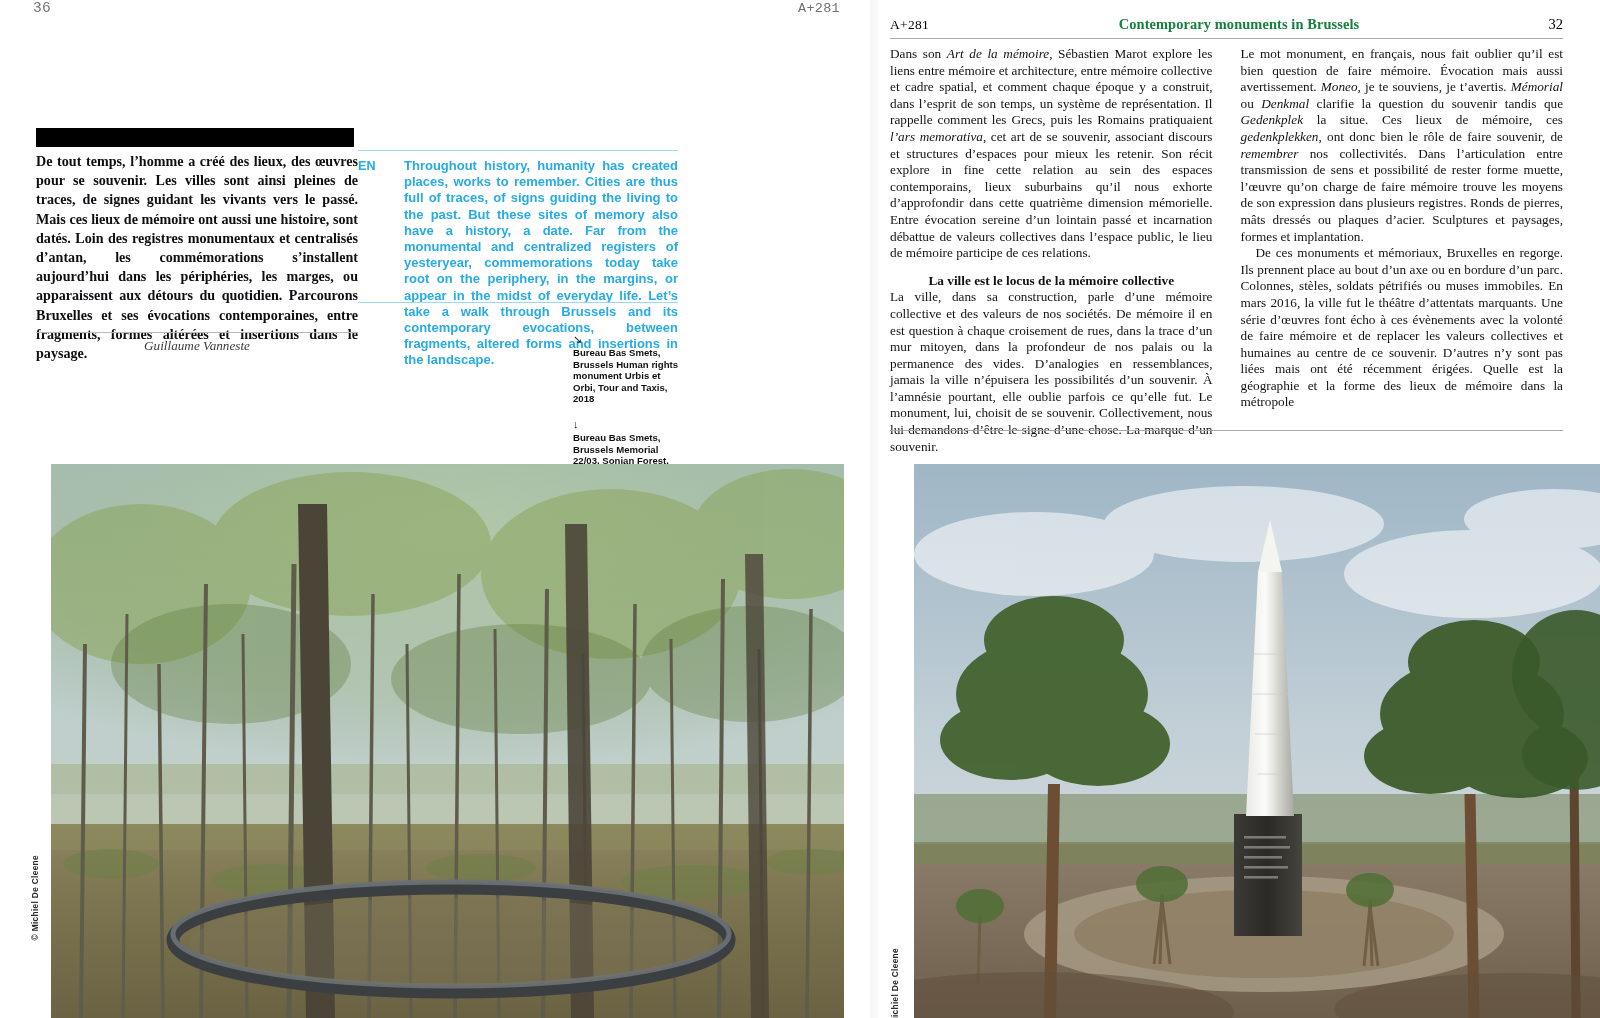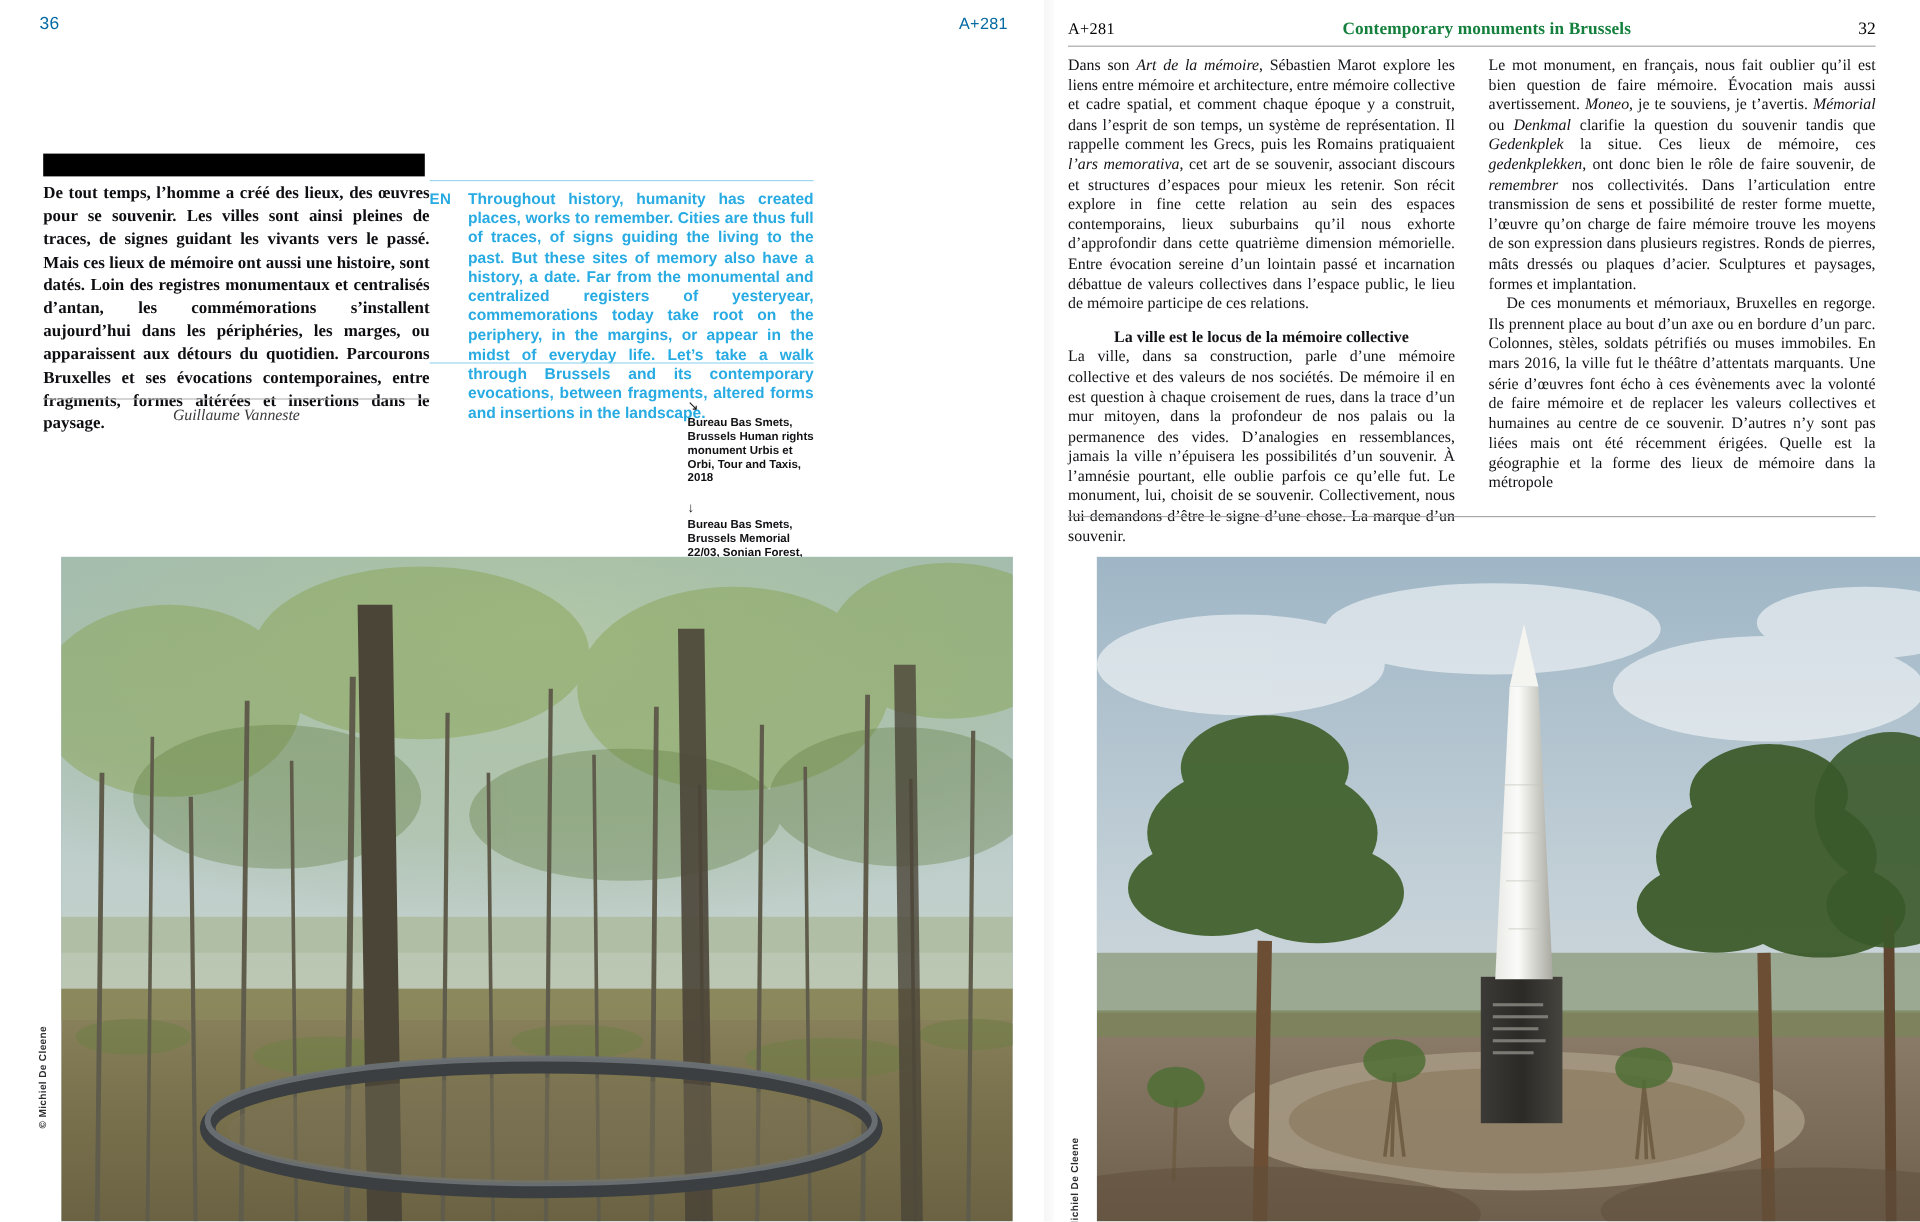--- a/index.html
+++ b/index.html
@@ -24,24 +24,24 @@
   }
   .page-right {
     position: relative;
     width: 722px; height: 1018px;
     background: #fff;
   }
 
   
   .folio-row-left {
     position: absolute;
-    top: 12px; left: 33px; right: 38px;
+    top: 0; left: 33px; right: 38px;
     display: flex; justify-content: space-between; align-items: baseline;
-    font-family: Liberation Sans, sans-serif;
-    font-size: 14.5px; color: #0369a1; letter-spacing: .2px;
+    font-family: Liberation Mono, monospace;
+    font-size: 14.5px; color: #737373; letter-spacing: .2px;
   }
   .folio-num { font-size: 14.5px; }
   .folio-issue { font-size: 13.5px; letter-spacing: .3px; }
 
   
   .title-block {
     position: absolute;
     left: 196px; top: 26px; width: 480px;
     text-align: center;
   }
@@ -100,21 +100,21 @@
     width: 320px;
     margin-bottom: 7px;
   }
   .en-rule-bottom {
     position: absolute;
     left: 358px; top: 302px; width: 320px;
     border-top: 1px solid #9ed8ef;
   }
   .intro-en {
     display: flex;
-    gap: 10px;
+    gap: 24px;
   }
   .en-tag {
     font-family: "Liberation Sans", sans-serif;
     font-weight: 700;
     font-size: 12.6px;
     color: #27abe2;
     flex: 0 0 22px;
     line-height: 16.2px;
     letter-spacing: .2px;
   }

